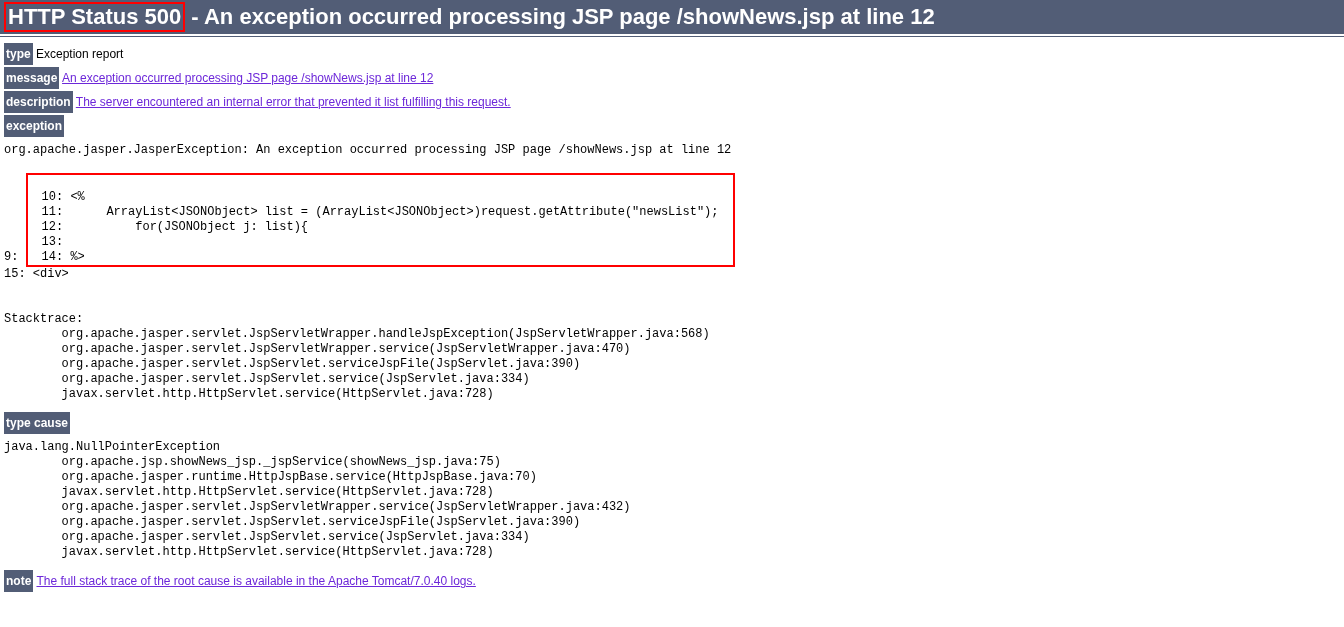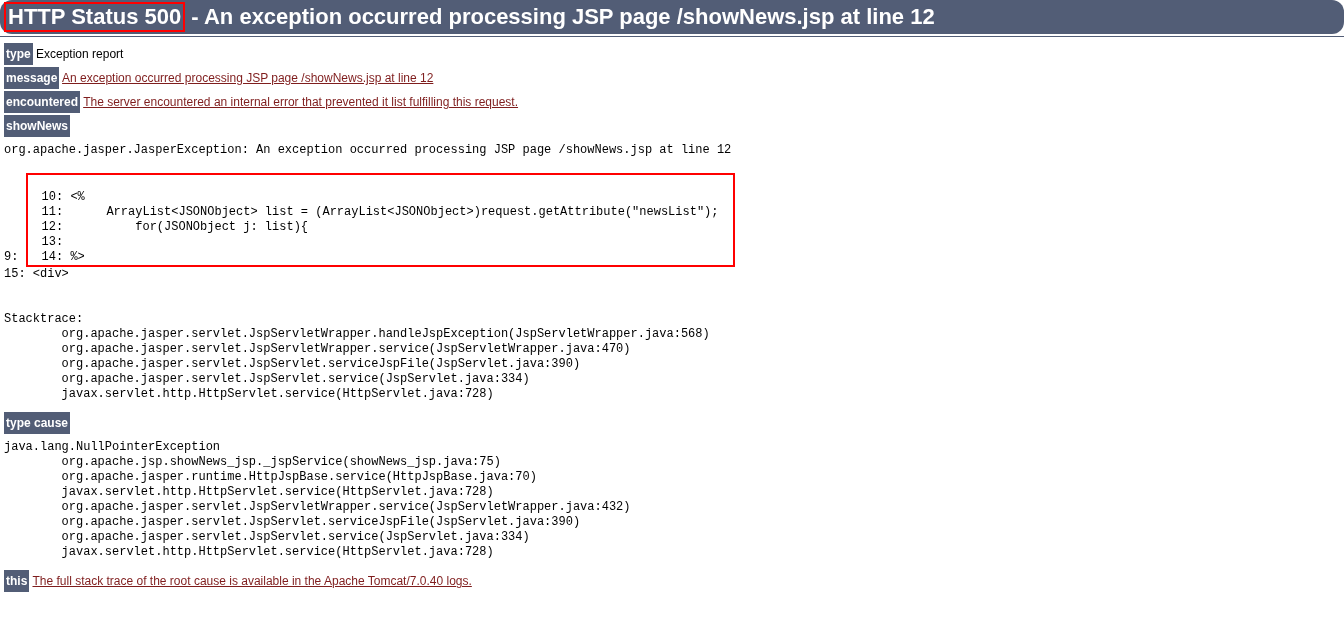--- a/index.html
+++ b/index.html
@@ -12,21 +12,20 @@
     width: 1344px;
   }
   h1.status-header {
     margin: 0;
     background: #525d76;
     color: #fff;
     font-size: 22px;
     font-family: Arial, sans-serif;
     font-weight: bold;
     padding: 2px 4px;
-    border-radius: 12px;
   }
   h1.status-header .status-code {
     border: 2px solid red;
     padding: 0 2px;
     display: inline-block;
   }
   hr.divider {
     border: none;
     height: 1px;
     background: #525d76;
@@ -37,21 +36,21 @@
     font-size: 12px;
   }
   b.label {
     background: #525d76;
     color: #fff;
     padding: 4px 2px;
     font-weight: bold;
   }
   u.msg {
     text-decoration: underline;
-    color: #7f1d1d;
+    color: #6d28d9;
   }
   pre.block {
     margin: 4px 4px 14px 4px;
     font-family: "Courier New", monospace;
     font-size: 12px;
     white-space: pre;
     line-height: 1.25;
   }
   .code-box {
     border: 2px solid red;
@@ -88,26 +87,26 @@
 <p class="line">
   <b class="label">type</b><span> Exception report</span>
 </p>
 
 <p class="line">
   <b class="label">message</b>
   <u class="msg">An exception occurred processing JSP page /showNews.jsp at line 12</u>
 </p>
 
 <p class="line">
-  <b class="label">encountered</b>
+  <b class="label">description</b>
   <u class="msg">The server encountered an internal error that prevented it list fulfilling this request.</u>
 </p>
 
 <p class="line">
-  <b class="label">showNews</b>
+  <b class="label">exception</b>
 </p>
 <pre class="block"><span>org.apache.jasper.JasperException: An exception occurred processing JSP page /showNews.jsp at line 12
 
 9: </span><span class="code-box">
 10: &lt;%
 11:      ArrayList&lt;JSONObject&gt; list = (ArrayList&lt;JSONObject&gt;)request.getAttribute("newsList");
 12:          for(JSONObject j: list){
 13:         
 14: %&gt;</span><span>
 15: &lt;div&gt;
@@ -126,20 +125,20 @@
 <pre class="block">java.lang.NullPointerException
 	org.apache.jsp.showNews_jsp._jspService(showNews_jsp.java:75)
 	org.apache.jasper.runtime.HttpJspBase.service(HttpJspBase.java:70)
 	javax.servlet.http.HttpServlet.service(HttpServlet.java:728)
 	org.apache.jasper.servlet.JspServletWrapper.service(JspServletWrapper.java:432)
 	org.apache.jasper.servlet.JspServlet.serviceJspFile(JspServlet.java:390)
 	org.apache.jasper.servlet.JspServlet.service(JspServlet.java:334)
 	javax.servlet.http.HttpServlet.service(HttpServlet.java:728)</pre>
 
 <p class="line">
-  <b class="label">this</b>
+  <b class="label">note</b>
   <u class="msg">The full stack trace of the root cause is available in the Apache Tomcat/7.0.40 logs.</u>
 </p>
 
 <div class="watermark">
   <span class="php">php</span>
   <span>中文网</span>
 </div>
 
 </body></html>

